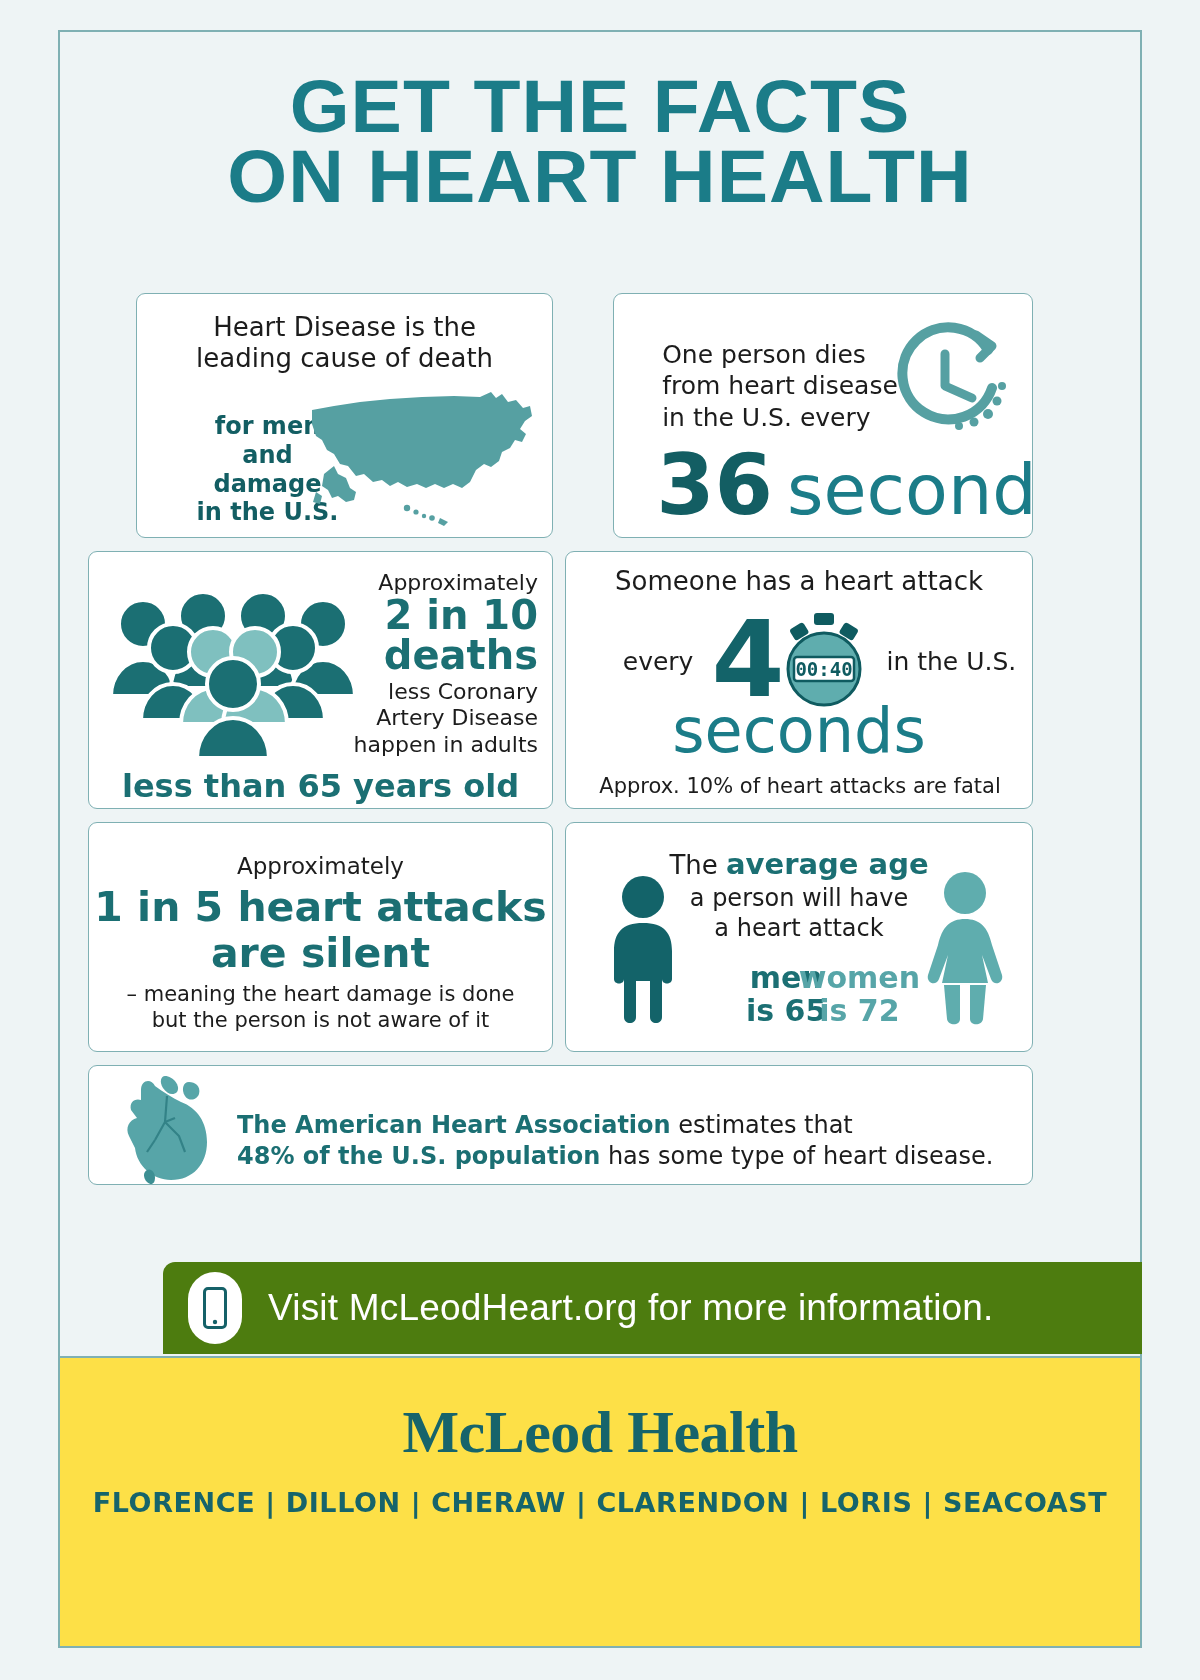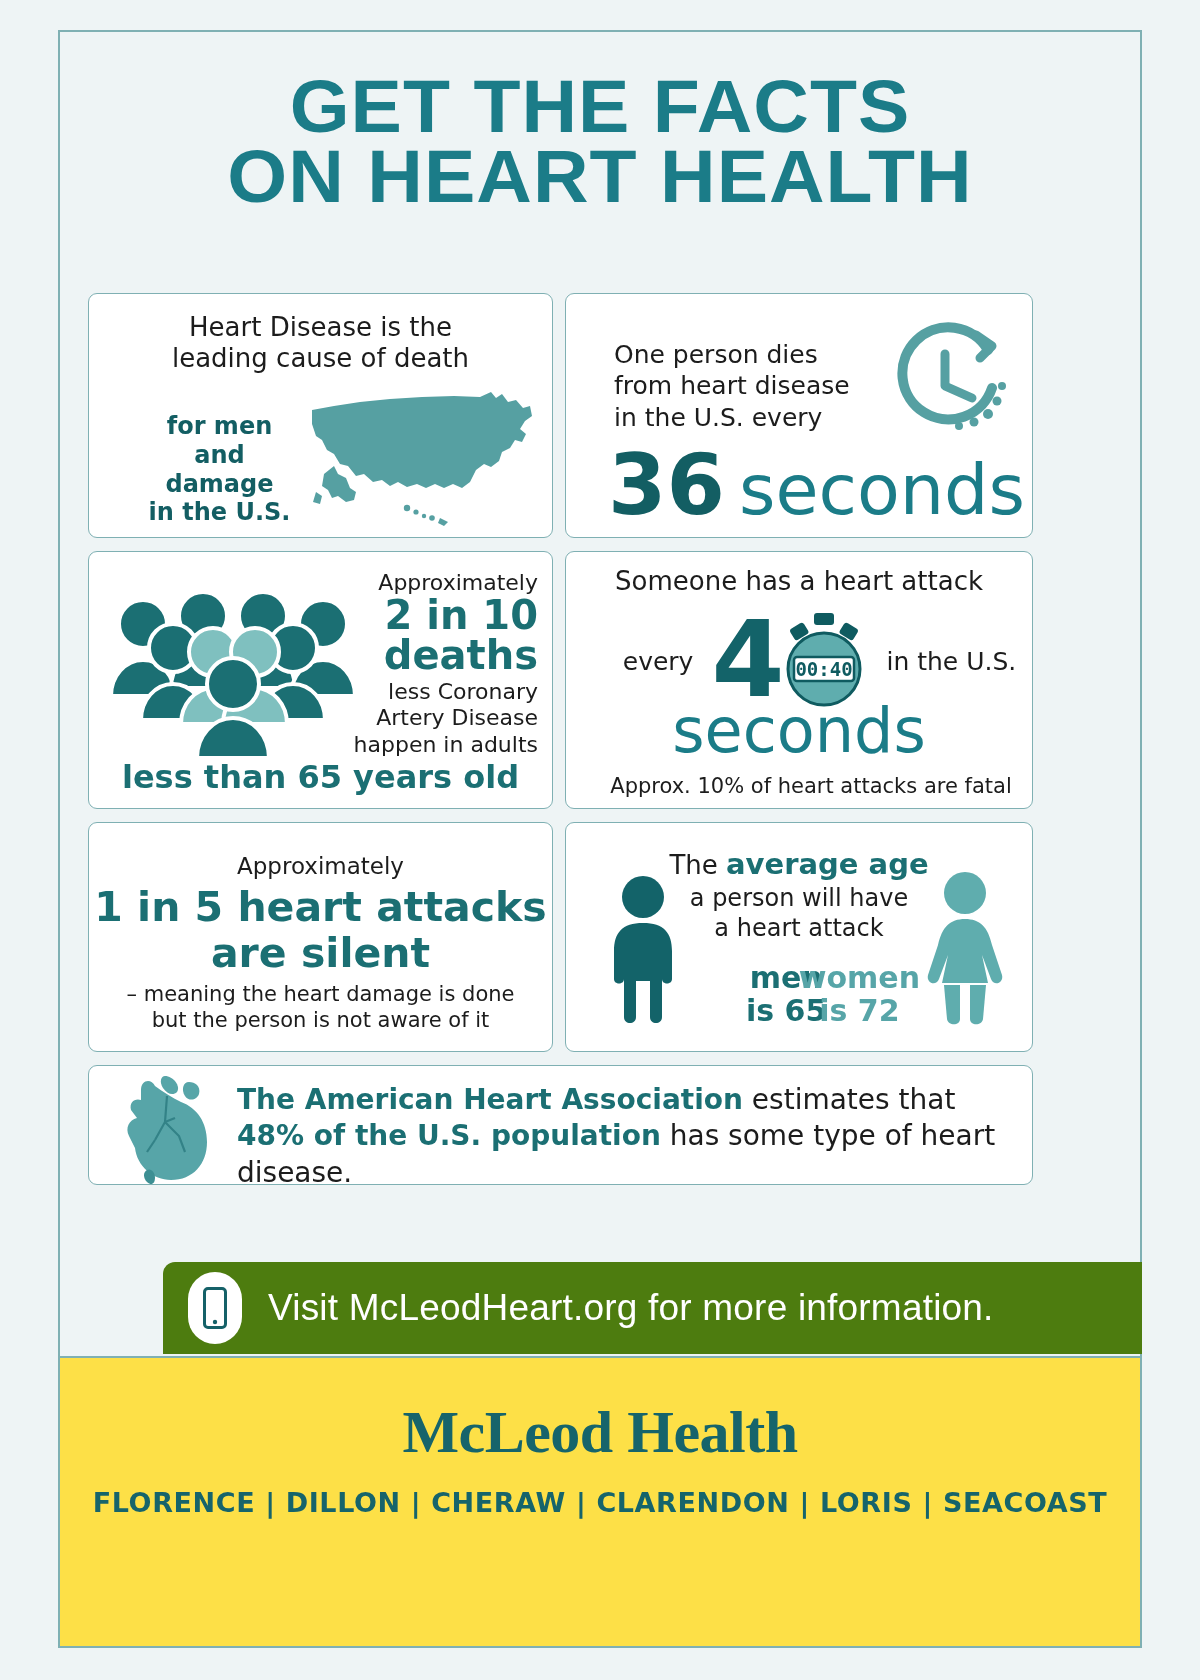--- a/index.html
+++ b/index.html
@@ -53,21 +53,21 @@
     border: 1.5px solid #7fb0b3;
     border-radius: 9px;
     position: relative;
     overflow: hidden;
   }
   .card.left  { width: 465px; }
   .card.right { width: 468px; }
   .card.full  { width: 945px; }
 
   
-  .r1 .card { height: 245px; }
+  .r1 .card { height: 245px; margin-left: 48px; }
   .r2 .card { height: 258px; }
   .r3 .card { height: 230px; }
   .r4 .card { height: 120px; }
 
   
   .c1-head {
     text-align: center;
     padding: 18px 30px 0 30px;
     font-size: 26px;
     line-height: 1.2;
@@ -116,21 +116,21 @@
   .c3-right {
     position: absolute; right: 14px; top: 18px;
     width: 215px; text-align: right;
     font-family: "DejaVu Sans", sans-serif;
   }
   .c3-approx { font-size: 22px; color: #1c1c1c; }
   .c3-big { font-size: 40px; font-weight: bold; color: #1b6f73; line-height: 1.0; }
   .c3-big2 { font-size: 40px; font-weight: bold; color: #1b6f73; line-height: 1.0; margin-bottom: 4px;}
   .c3-tail { font-size: 22px; color: #1c1c1c; line-height: 1.2; }
   .c3-bottom {
-    position: absolute; left: 0; bottom: 12px; width: 100%;
+    position: absolute; left: 0; bottom: 3px; width: 100%;
     text-align: center; font-size: 32px; font-weight: bold;
     color: #1b6f73; font-family: "DejaVu Sans", sans-serif;
   }
 
   
   .c4-head {
     position: absolute; left: 0; top: 14px; width: 100%;
     text-align: center; font-size: 26px; color: #1c1c1c;
     font-family: "DejaVu Sans", sans-serif;
   }
@@ -145,21 +145,21 @@
     margin: 0 0 0 18px;
   }
   .c4-inus { font-size: 25px; color: #1c1c1c; font-family: "DejaVu Sans", sans-serif; margin-left: 14px;}
   .stopwatch { position: relative; margin-left: -8px; margin-top: 4px;}
   .c4-seconds {
     position: absolute; left: 0; top: 148px; width: 100%;
     text-align: center; font-size: 62px; color: #1b7c88;
     font-family: "DejaVu Sans", sans-serif; line-height: 1;
   }
   .c4-foot {
-    position: absolute; left: 12px; bottom: 10px; width: 100%;
+    position: absolute; left: 1px; bottom: 10px; width: 100%;
     text-align: center; font-size: 21px; color: #1c1c1c;
     font-family: "DejaVu Sans", sans-serif;
   }
 
   
   .c5-approx {
     position: absolute; left:0; top: 30px; width: 100%;
     text-align: center; font-size: 23px; color: #1c1c1c;
     font-family: "DejaVu Sans", sans-serif;
   }
@@ -198,22 +198,22 @@
   .c6-women {
     position: absolute; right: 112px; bottom: 24px;
     text-align: center; font-size: 30px; font-weight: bold;
     color: #57a5a8; line-height: 1.08;
     font-family: "DejaVu Sans", sans-serif;
   }
 
   
   .heart-icon { position: absolute; left: 22px; top: 8px; }
   .c7-text {
-    position: absolute; left: 148px; top: 16px; right: 20px;
-    font-size: 28px; line-height: 1.3; color: #1c1c1c;
+    position: absolute; left: 148px; top: 44px; right: 20px;
+    font-size: 24px; line-height: 1.3; color: #1c1c1c;
     font-family: "DejaVu Sans", sans-serif;
   }
   .c7-text b { color: #1b6f73; font-weight: bold; }
 
   
   .visit-bar {
     position: absolute;
     left: 163px; top: 1262px;
     width: 979px; height: 92px;
     background: #4d7c0f;

